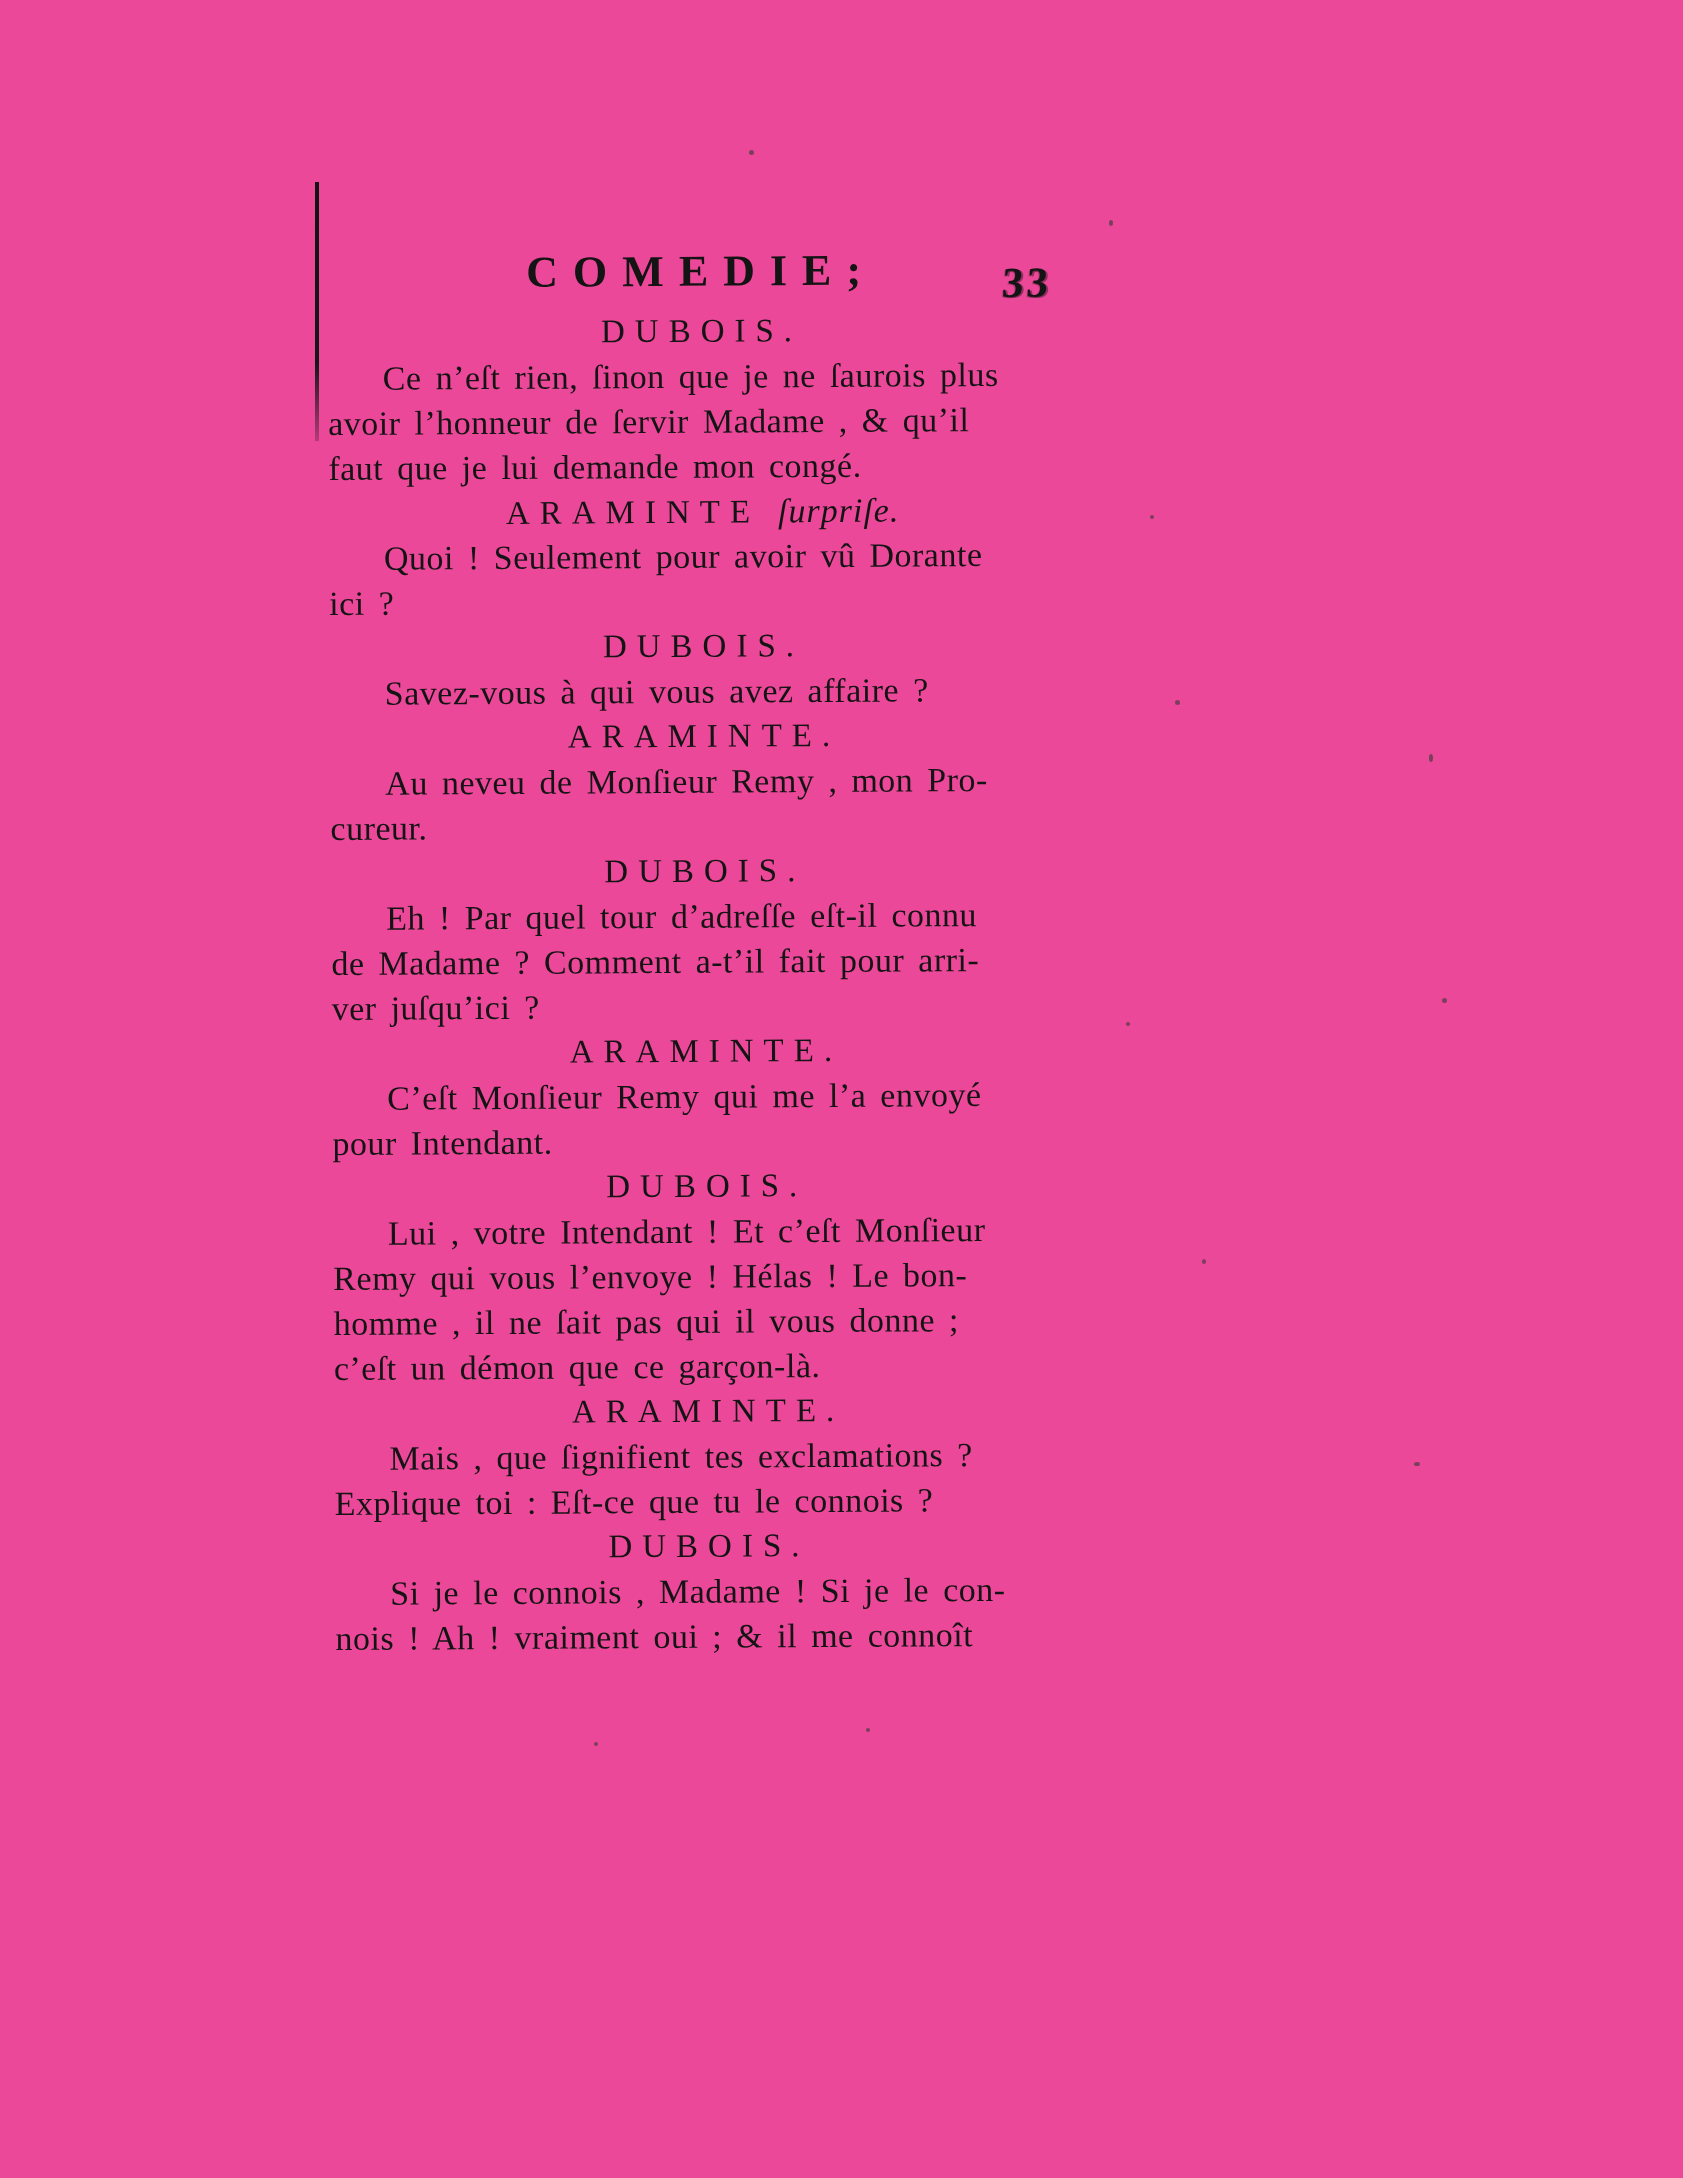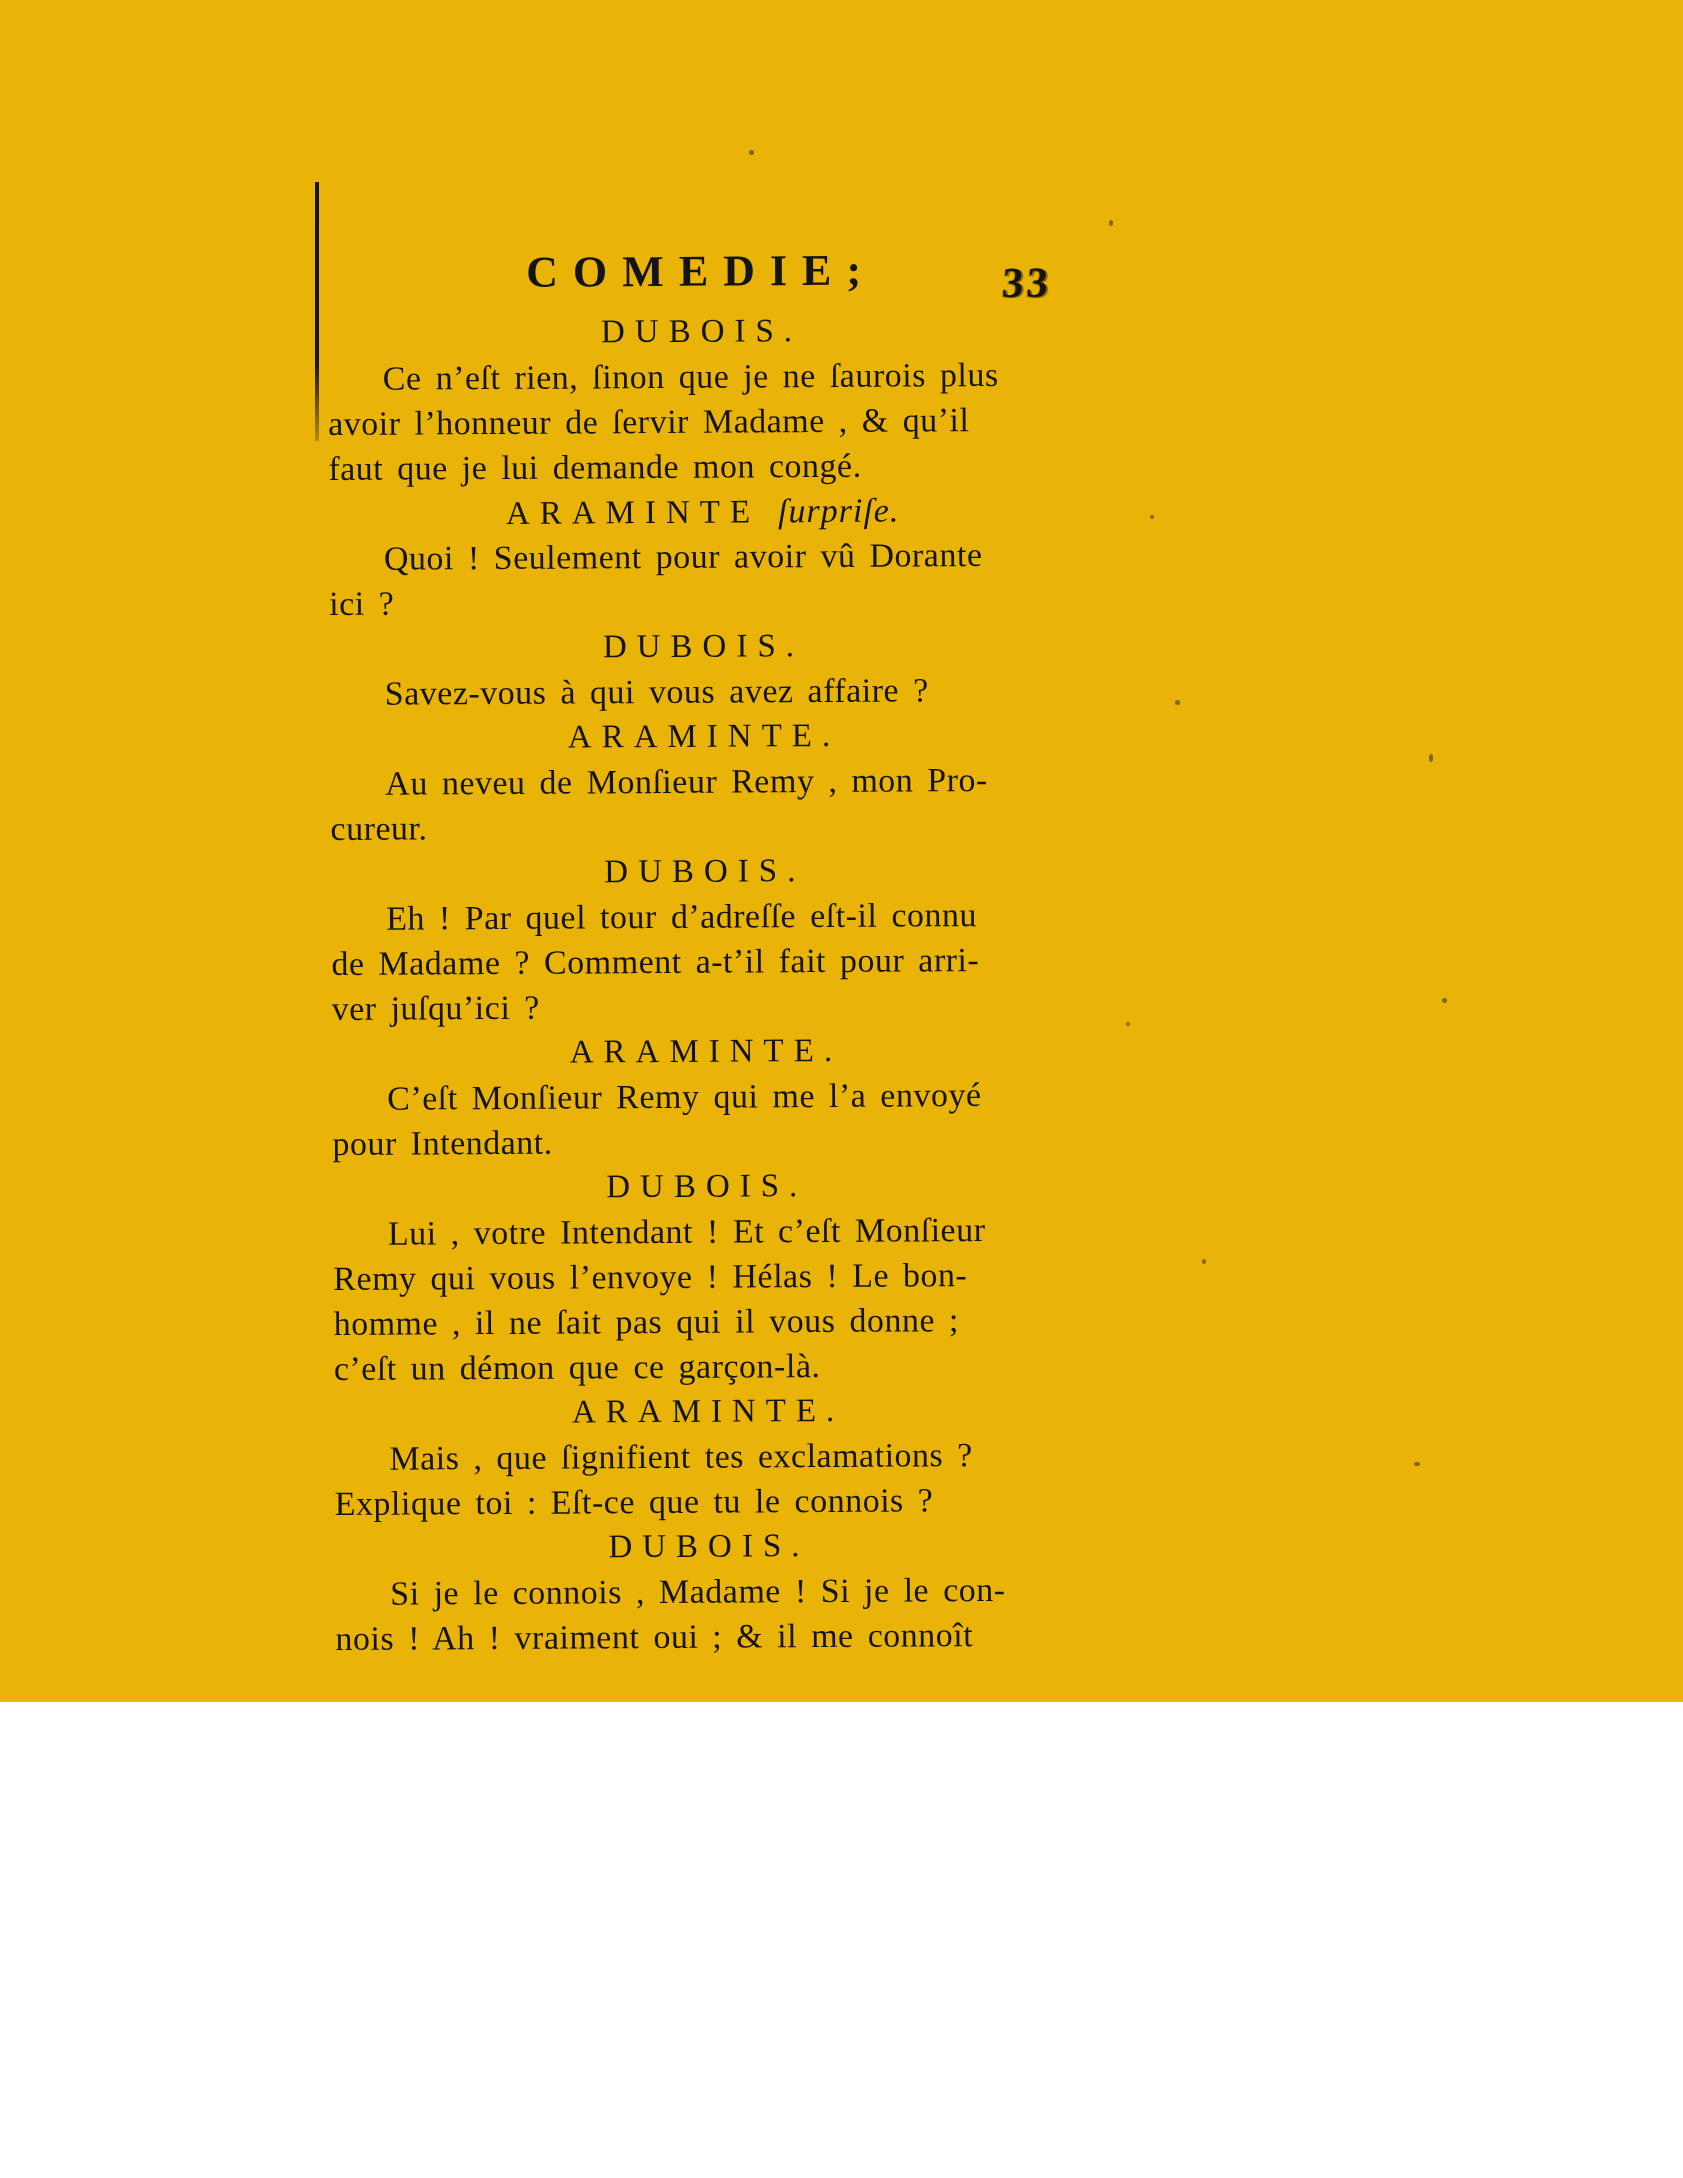--- a/index.html
+++ b/index.html
@@ -3,22 +3,22 @@
 <meta charset="utf-8">
 <style>
   html, body {
     margin: 0;
     padding: 0;
     background: #ffffff;
   }
   .page {
     position: relative;
     width: 1683px;
-    height: 1702px;
-    background: #eab308;
+    height: 2178px;
+    background: #ec4899;
     overflow: hidden;
     font-family: "Liberation Serif", "DejaVu Serif", serif;
     color: #141414;
   }
   .margin-rule {
     position: absolute;
     left: 315px;
     top: 182px;
     width: 4px;
     height: 259px;

